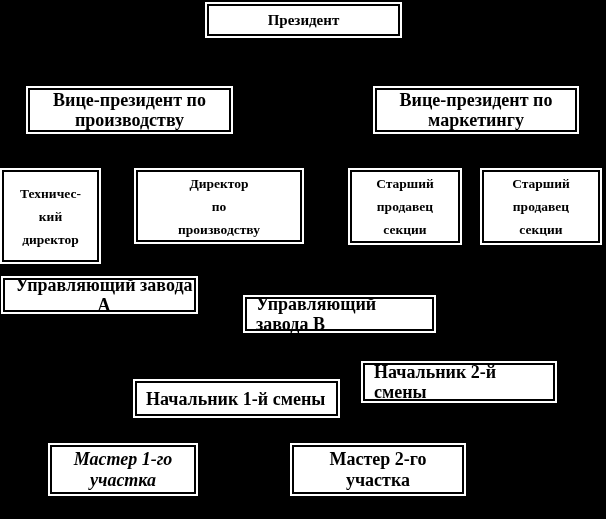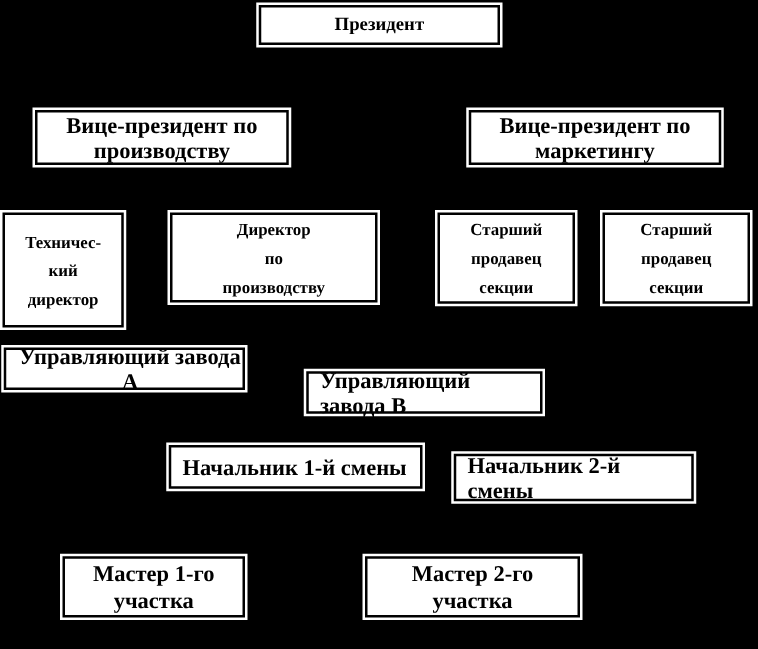--- a/index.html
+++ b/index.html
@@ -38,23 +38,23 @@
   }
   #president          { left: 207px; top: 4px;   width: 193px; height: 32px; font-size: 15px; }
   #vp-production      { left: 28px;  top: 88px;  width: 203px; height: 44px; }
   #vp-marketing       { left: 375px; top: 88px;  width: 202px; height: 44px; }
   #technical-director { left: 2px;   top: 170px; width: 97px;  height: 92px; font-size: 13.5px; line-height: 23px; }
   #production-director{ left: 136px; top: 170px; width: 166px; height: 72px; font-size: 13.5px; line-height: 23px; }
   #senior-seller-1    { left: 350px; top: 170px; width: 110px; height: 73px; font-size: 13.5px; line-height: 23px; }
   #senior-seller-2    { left: 482px; top: 170px; width: 118px; height: 73px; font-size: 13.5px; line-height: 23px; }
   #plant-manager-a    { left: 3px;   top: 278px; width: 193px; height: 34px; text-align: center; }
   #plant-manager-b    { left: 245px; top: 281px; width: 189px; height: 34px; margin-top: 16px; }
-  #shift-head-1       { left: 135px; top: 356px; width: 203px; height: 35px; }
+  #shift-head-1       { left: 135px; top: 381px; width: 203px; height: 35px; }
   #shift-head-2       { left: 363px; top: 363px; width: 192px; height: 38px; }
-  #master-1           { left: 50px;  top: 445px; width: 146px; height: 49px; line-height: 21px; }
+  #master-1           { left: 50px;  top: 445px; width: 146px; height: 49px; line-height: 21px; font-style: italic; }
   #master-2           { left: 292px; top: 445px; width: 172px; height: 49px; line-height: 21px; }
 </style>
 </head>
 <body>
 
 <div class="canvas">
   <div class="node" id="president">Президент</div>
 
   <div class="node" id="vp-production">Вице-президент по
 производству</div>

